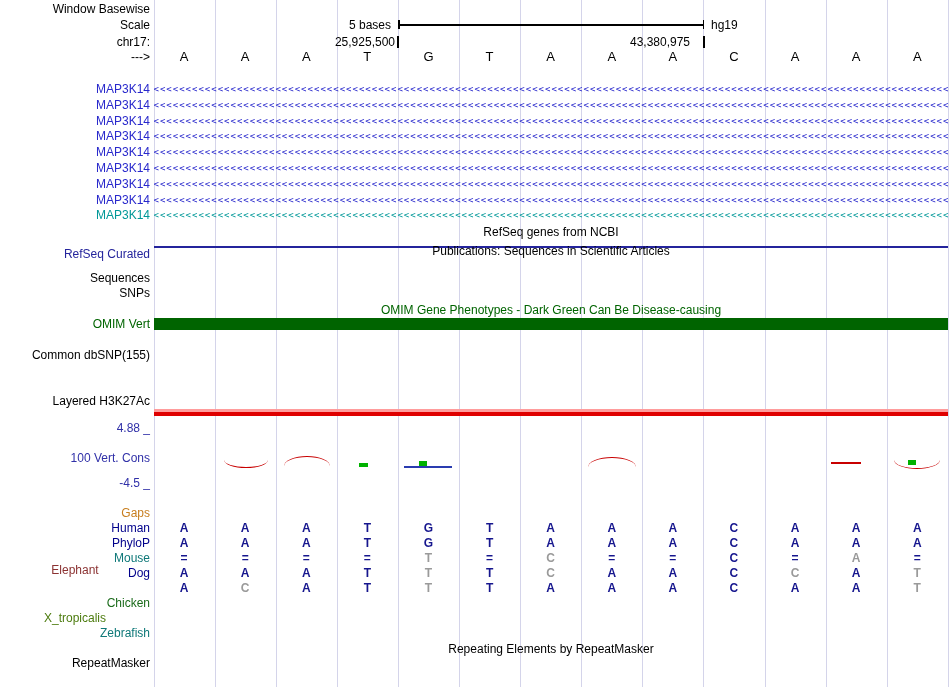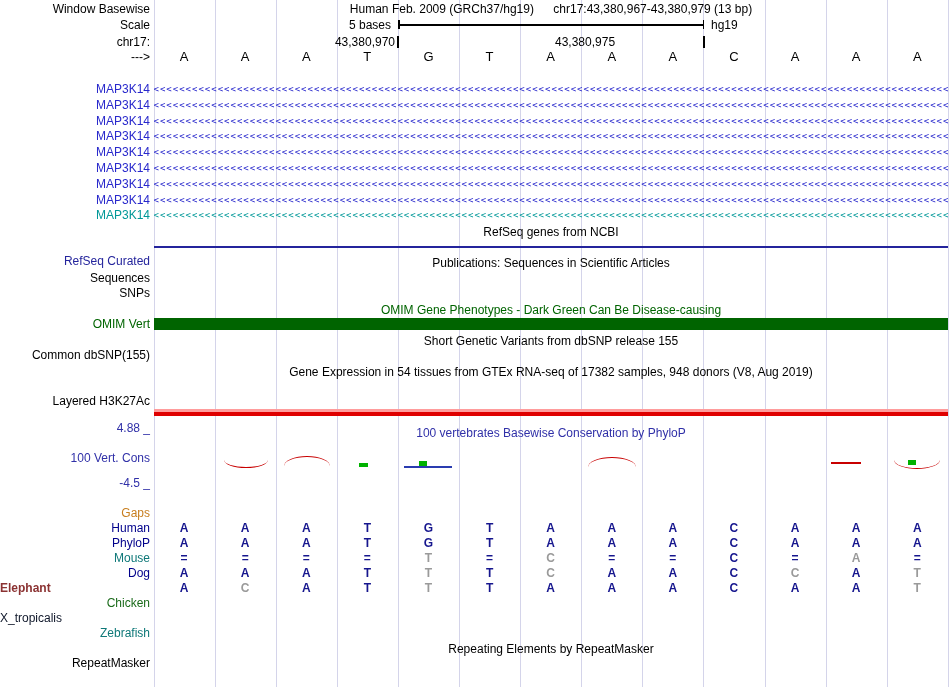--- a/index.html
+++ b/index.html
@@ -36,65 +36,58 @@
       <div style="position: absolute; left: 581.2px; top: 0px; bottom: 0px; width: 1px; background: rgb(212, 212, 234);"></div>
       <div style="position: absolute; left: 642.3px; top: 0px; bottom: 0px; width: 1px; background: rgb(212, 212, 234);"></div>
       <div style="position: absolute; left: 703.4px; top: 0px; bottom: 0px; width: 1px; background: rgb(212, 212, 234);"></div>
       <div style="position: absolute; left: 764.5px; top: 0px; bottom: 0px; width: 1px; background: rgb(212, 212, 234);"></div>
       <div style="position: absolute; left: 825.6px; top: 0px; bottom: 0px; width: 1px; background: rgb(212, 212, 234);"></div>
       <div style="position: absolute; left: 886.7px; top: 0px; bottom: 0px; width: 1px; background: rgb(212, 212, 234);"></div>
       <div style="position: absolute; left: 947.8px; top: 0px; bottom: 0px; width: 1px; background: rgb(212, 212, 234);"></div>
     </div>
 
   <div class="gl" style="top:2px">Window Basewise</div>
-  <div class="ct" style="top:2px">
-    <span>Human Feb. 2009 (GRCh37/hg19)</span>
-    <span style="margin-left:16px">chr17:43,380,967-43,380,979 (13 bp)</span>
-  </div>
 
   <div class="gl" style="top:18px">Scale</div>
   <div style="position:absolute;left:153px;width:238px;top:18px;text-align:right;height:14px;line-height:14px">5 bases</div>
   <div id="scale-bar">
     <div class="sb-line"></div>
     <div class="sb-tl"></div>
     <div class="sb-tr"></div>
   </div>
   <div style="position:absolute;left:711px;top:18px;height:14px;line-height:14px">hg19</div>
 
   <div class="gl" style="top:35px">chr17:</div>
-  <div style="position:absolute;left:249px;width:146px;top:35px;text-align:right;height:14px;line-height:14px">43,380,970</div>
+  <div style="position:absolute;left:249px;width:146px;top:35px;text-align:right;height:14px;line-height:14px">25,925,500</div>
   <div class="tickbar" style="left:397px;top:36px"></div>
-  <div style="position:absolute;left:555px;width:146px;top:35px;text-align:left;height:14px;line-height:14px">43,380,975</div>
+  <div style="position:absolute;left:587px;width:146px;top:35px;text-align:center;height:14px;line-height:14px">43,380,975</div>
   <div class="tickbar" style="left:703px;top:36px"></div>
 
   <div class="gl" style="top:50px">---&gt;</div>
 
 
   <div class="ct" style="top:225px">RefSeq genes from NCBI</div>
-  <div class="gl c-refseq" style="top:254px">RefSeq Curated</div>
+  <div class="gl c-refseq" style="top:247px">RefSeq Curated</div>
   <div id="refseq-line"></div>
 
-  <div class="ct" style="top:256px">Publications: Sequences in Scientific Articles</div>
+  <div class="ct" style="top:244px">Publications: Sequences in Scientific Articles</div>
   <div class="gl" style="top:271px">Sequences</div>
   <div class="gl" style="top:286px">SNPs</div>
 
   <div class="ct c-green" style="top:303px">OMIM Gene Phenotypes - Dark Green Can Be Disease-causing</div>
   <div class="gl c-green" style="top:317px">OMIM Vert</div>
   <div id="omim-bar"></div>
 
-  <div class="ct" style="top:334px">Short Genetic Variants from dbSNP release 155</div>
   <div class="gl" style="top:348px">Common dbSNP(155)</div>
 
-  <div class="ct" style="top:365px">Gene Expression in 54 tissues from GTEx RNA-seq of 17382 samples, 948 donors (V8, Aug 2019)</div>
   <div class="gl" style="top:394px">Layered H3K27Ac</div>
   <div id="h3k-pink"></div>
   <div id="h3k-red"></div>
 
   <div class="gl c-blue" style="top:421px">4.88 _</div>
-  <div class="ct c-blue" style="top:426px">100 vertebrates Basewise Conservation by PhyloP</div>
   <div class="gl c-blue" style="top:451px">100 Vert. Cons</div>
   <div class="gl c-blue" style="top:476px">-4.5 _</div>
 
   <div class="gl c-orange" style="top:506px">Gaps</div>
 
   <div class="ct" style="top:642px">Repeating Elements by RepeatMasker</div>
   <div class="gl" style="top:656px">RepeatMasker</div>
 <div style="position: absolute; left: 153.5px; top: 50px; width: 61.1px; height: 14px; line-height: 14px; text-align: center; font-size: 13px;">A</div>
     <div style="position: absolute; left: 214.6px; top: 50px; width: 61.1px; height: 14px; line-height: 14px; text-align: center; font-size: 13px;">A</div>
     <div style="position: absolute; left: 275.7px; top: 50px; width: 61.1px; height: 14px; line-height: 14px; text-align: center; font-size: 13px;">A</div>
@@ -184,30 +177,30 @@
     <div style="position: absolute; left: 336.8px; top: 566px; width: 61.1px; height: 15px; line-height: 15px; text-align: center; font-weight: 700; font-size: 12px; color: rgb(22, 22, 142);">T</div>
     <div style="position: absolute; left: 397.9px; top: 566px; width: 61.1px; height: 15px; line-height: 15px; text-align: center; font-weight: 700; font-size: 12px; color: rgb(154, 154, 154);">T</div>
     <div style="position: absolute; left: 459px; top: 566px; width: 61.1px; height: 15px; line-height: 15px; text-align: center; font-weight: 700; font-size: 12px; color: rgb(22, 22, 142);">T</div>
     <div style="position: absolute; left: 520.1px; top: 566px; width: 61.1px; height: 15px; line-height: 15px; text-align: center; font-weight: 700; font-size: 12px; color: rgb(154, 154, 154);">C</div>
     <div style="position: absolute; left: 581.2px; top: 566px; width: 61.1px; height: 15px; line-height: 15px; text-align: center; font-weight: 700; font-size: 12px; color: rgb(22, 22, 142);">A</div>
     <div style="position: absolute; left: 642.3px; top: 566px; width: 61.1px; height: 15px; line-height: 15px; text-align: center; font-weight: 700; font-size: 12px; color: rgb(22, 22, 142);">A</div>
     <div style="position: absolute; left: 703.4px; top: 566px; width: 61.1px; height: 15px; line-height: 15px; text-align: center; font-weight: 700; font-size: 12px; color: rgb(22, 22, 142);">C</div>
     <div style="position: absolute; left: 764.5px; top: 566px; width: 61.1px; height: 15px; line-height: 15px; text-align: center; font-weight: 700; font-size: 12px; color: rgb(154, 154, 154);">C</div>
     <div style="position: absolute; left: 825.6px; top: 566px; width: 61.1px; height: 15px; line-height: 15px; text-align: center; font-weight: 700; font-size: 12px; color: rgb(22, 22, 142);">A</div>
     <div style="position: absolute; left: 886.7px; top: 566px; width: 61.1px; height: 15px; line-height: 15px; text-align: center; font-weight: 700; font-size: 12px; color: rgb(154, 154, 154);">T</div>
-    <div style="position: absolute; left: 0px; width: 150px; top: 581px; height: 15px; line-height: 15px; text-align: left; color: rgb(139, 50, 50); white-space: nowrap; font-weight: bold;">Elephant</div>
+    <div style="position: absolute; left: 0px; width: 150px; top: 563px; height: 15px; line-height: 15px; text-align: center; color: rgb(139, 50, 50); white-space: nowrap;">Elephant</div>
     <div style="position: absolute; left: 153.5px; top: 581px; width: 61.1px; height: 15px; line-height: 15px; text-align: center; font-weight: 700; font-size: 12px; color: rgb(22, 22, 142);">A</div>
     <div style="position: absolute; left: 214.6px; top: 581px; width: 61.1px; height: 15px; line-height: 15px; text-align: center; font-weight: 700; font-size: 12px; color: rgb(154, 154, 154);">C</div>
     <div style="position: absolute; left: 275.7px; top: 581px; width: 61.1px; height: 15px; line-height: 15px; text-align: center; font-weight: 700; font-size: 12px; color: rgb(22, 22, 142);">A</div>
     <div style="position: absolute; left: 336.8px; top: 581px; width: 61.1px; height: 15px; line-height: 15px; text-align: center; font-weight: 700; font-size: 12px; color: rgb(22, 22, 142);">T</div>
     <div style="position: absolute; left: 397.9px; top: 581px; width: 61.1px; height: 15px; line-height: 15px; text-align: center; font-weight: 700; font-size: 12px; color: rgb(154, 154, 154);">T</div>
     <div style="position: absolute; left: 459px; top: 581px; width: 61.1px; height: 15px; line-height: 15px; text-align: center; font-weight: 700; font-size: 12px; color: rgb(22, 22, 142);">T</div>
     <div style="position: absolute; left: 520.1px; top: 581px; width: 61.1px; height: 15px; line-height: 15px; text-align: center; font-weight: 700; font-size: 12px; color: rgb(22, 22, 142);">A</div>
     <div style="position: absolute; left: 581.2px; top: 581px; width: 61.1px; height: 15px; line-height: 15px; text-align: center; font-weight: 700; font-size: 12px; color: rgb(22, 22, 142);">A</div>
     <div style="position: absolute; left: 642.3px; top: 581px; width: 61.1px; height: 15px; line-height: 15px; text-align: center; font-weight: 700; font-size: 12px; color: rgb(22, 22, 142);">A</div>
     <div style="position: absolute; left: 703.4px; top: 581px; width: 61.1px; height: 15px; line-height: 15px; text-align: center; font-weight: 700; font-size: 12px; color: rgb(22, 22, 142);">C</div>
     <div style="position: absolute; left: 764.5px; top: 581px; width: 61.1px; height: 15px; line-height: 15px; text-align: center; font-weight: 700; font-size: 12px; color: rgb(22, 22, 142);">A</div>
     <div style="position: absolute; left: 825.6px; top: 581px; width: 61.1px; height: 15px; line-height: 15px; text-align: center; font-weight: 700; font-size: 12px; color: rgb(22, 22, 142);">A</div>
     <div style="position: absolute; left: 886.7px; top: 581px; width: 61.1px; height: 15px; line-height: 15px; text-align: center; font-weight: 700; font-size: 12px; color: rgb(154, 154, 154);">T</div>
     <div style="position: absolute; left: 0px; width: 150px; top: 596px; height: 15px; line-height: 15px; text-align: right; color: rgb(27, 107, 27); white-space: nowrap;">Chicken</div>
-    <div style="position: absolute; left: 0px; width: 150px; top: 611px; height: 15px; line-height: 15px; text-align: left; color: #0f172a; white-space: nowrap;">X_tropicalis</div>
+    <div style="position: absolute; left: 0px; width: 150px; top: 611px; height: 15px; line-height: 15px; text-align: center; color: #4d7c0f; white-space: nowrap;">X_tropicalis</div>
     <div style="position: absolute; left: 0px; width: 150px; top: 626px; height: 15px; line-height: 15px; text-align: right; color: rgb(14, 120, 120); white-space: nowrap;">Zebrafish</div>
   </div>
 
 </body></html>

